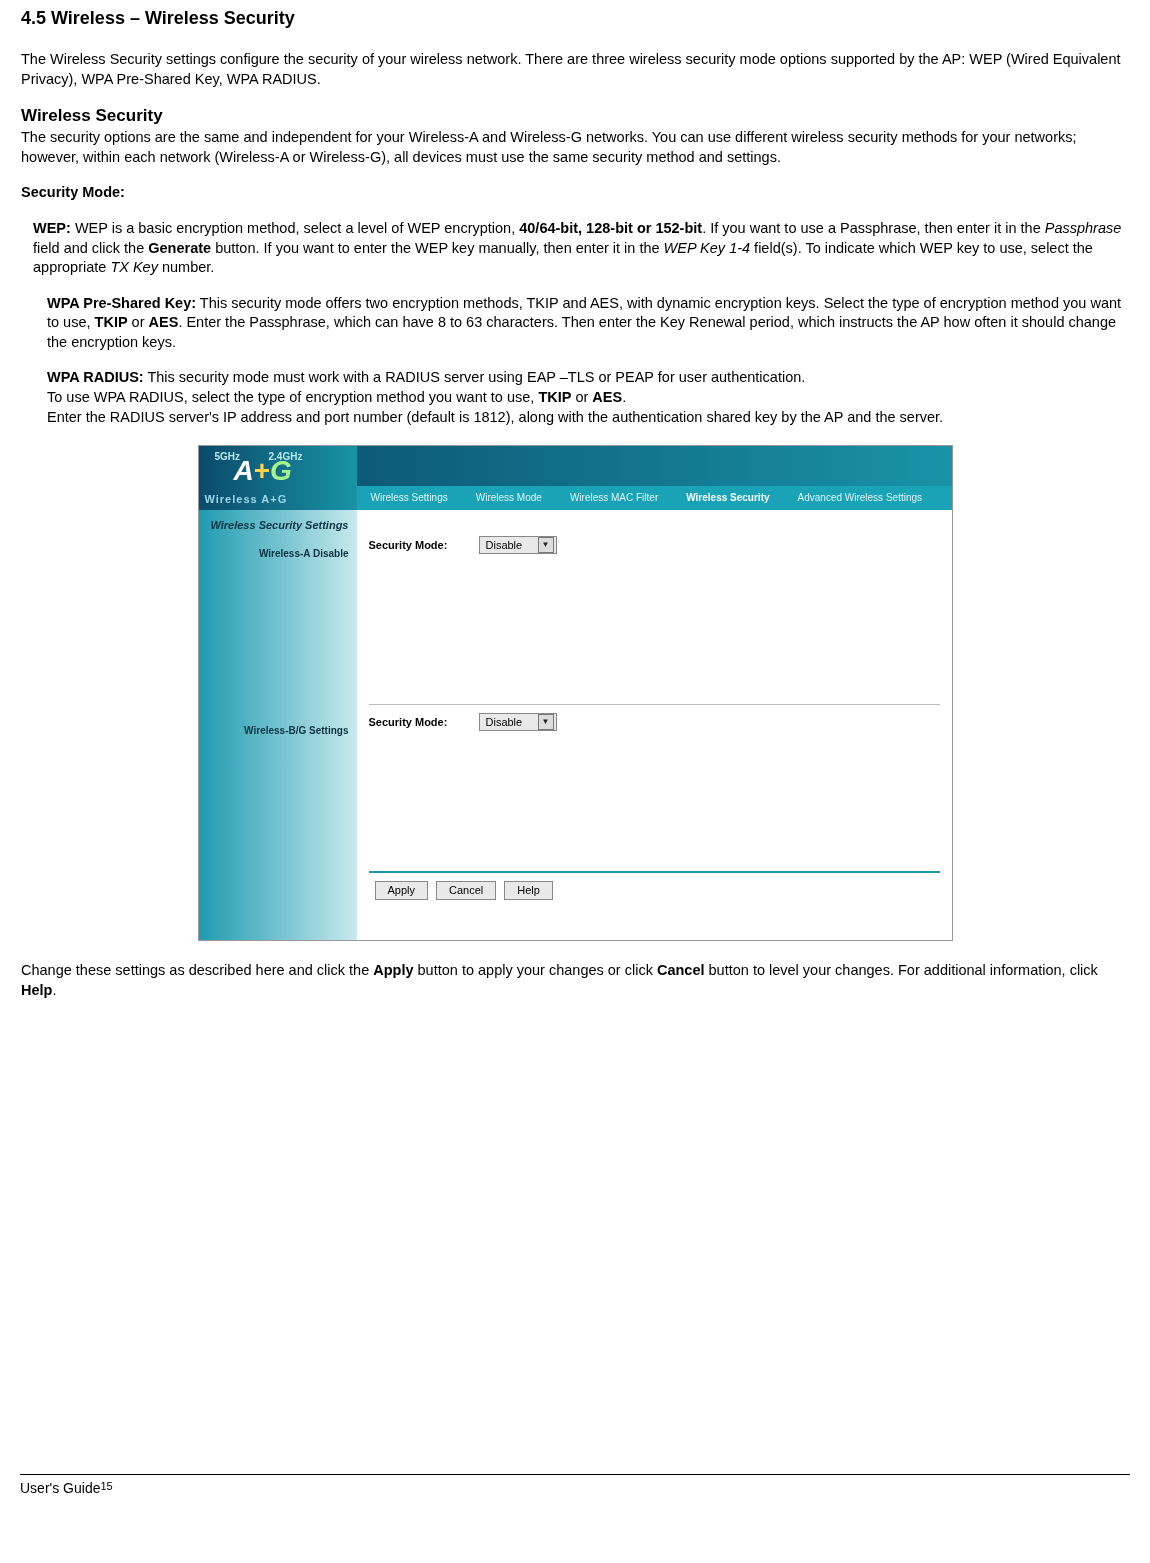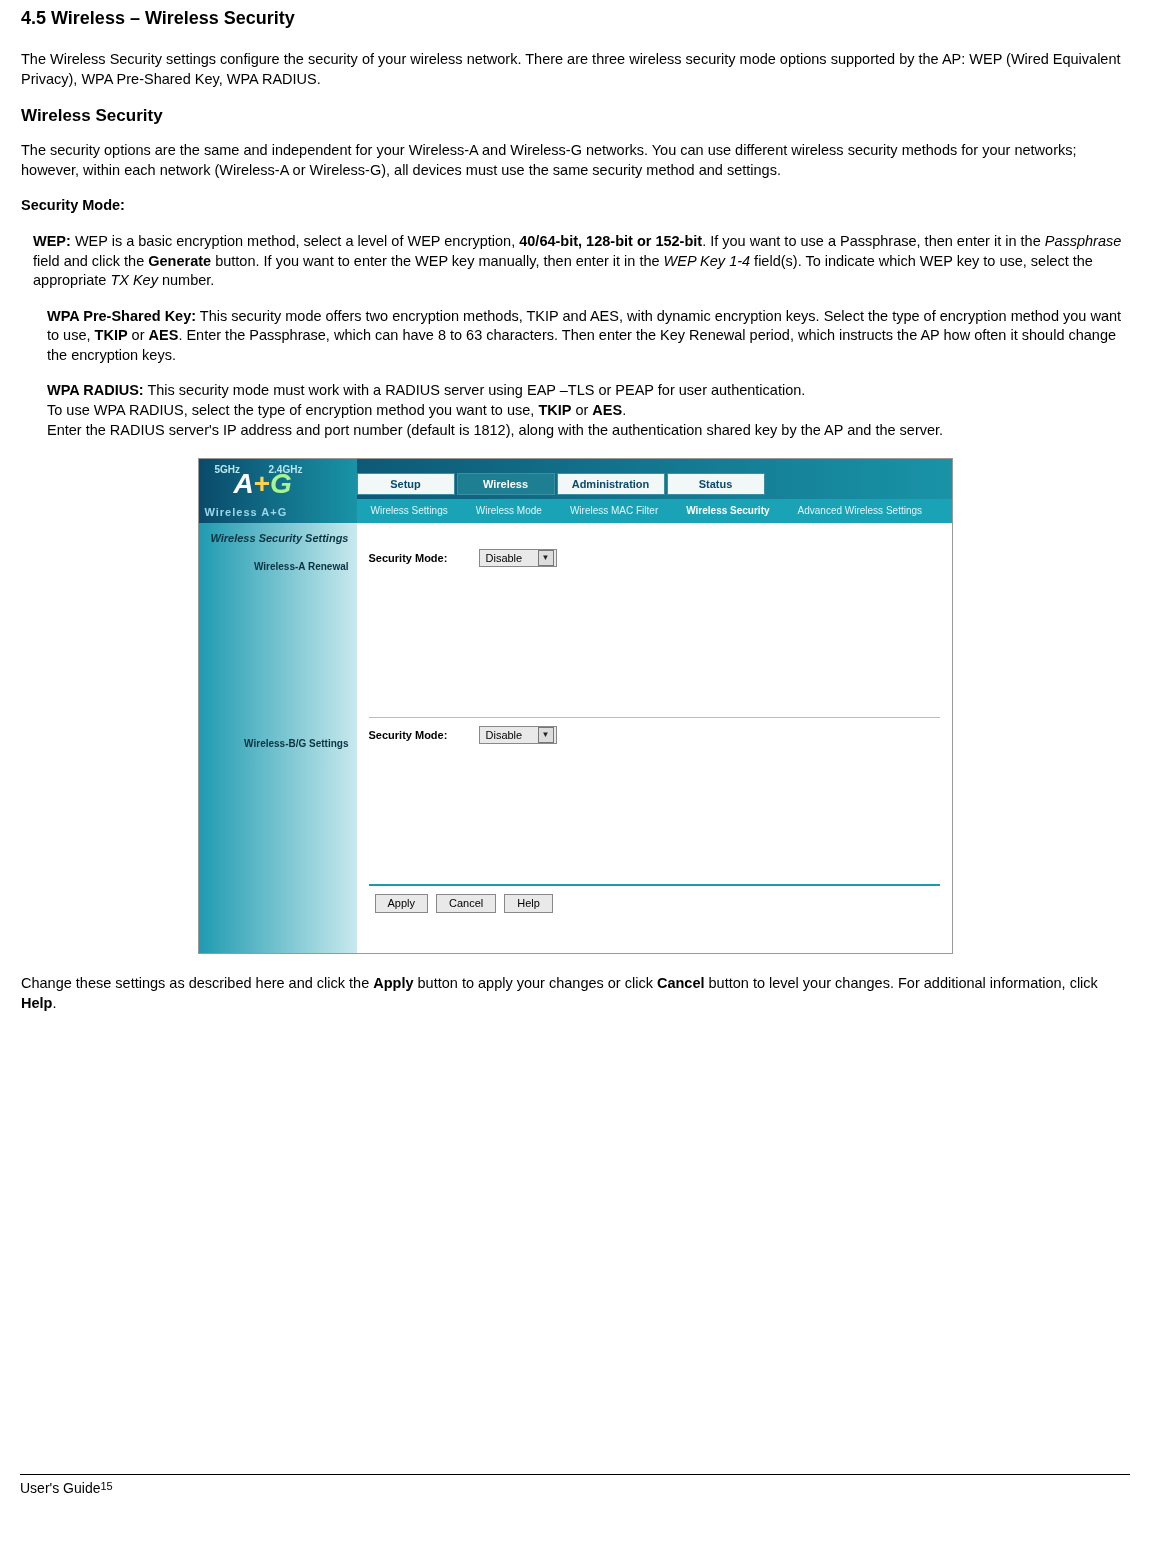--- a/index.html
+++ b/index.html
@@ -231,21 +231,21 @@
 </head>
 <body>
 
 <div class="page">
   <h1 class="section-heading">4.5 Wireless – Wireless Security</h1>
 
   <div class="content">
     <p class="para">The Wireless Security settings configure the security of your wireless network. There are three wireless security mode options supported by the AP: WEP (Wired Equivalent Privacy), WPA Pre-Shared Key, WPA RADIUS.</p>
 
     <h2 class="subheading">Wireless Security</h2>
-    <div class="para" style="margin-top:13px">The security options are the same and independent for your Wireless-A and Wireless-G networks. You can use different wireless security methods for your networks; however, within each network (Wireless-A or Wireless-G), all devices must use the same security method and settings.</div>
+    <div class="para" style="margin-top:0">The security options are the same and independent for your Wireless-A and Wireless-G networks. You can use different wireless security methods for your networks; however, within each network (Wireless-A or Wireless-G), all devices must use the same security method and settings.</div>
 
     <div class="para bold">Security Mode:</div>
 
     <div class="para indent1">
       <span class="bold">WEP:</span><span> WEP is a basic encryption method, select a level of WEP encryption, </span><span class="bold">40/64-bit, 128-bit or 152-bit</span><span>. If you want to use a Passphrase, then enter it in the </span><span class="italic">Passphrase</span><span> field and click the </span><span class="bold">Generate</span><span> button. If you want to enter the WEP key manually, then enter it in the </span><span class="italic">WEP Key 1-4</span><span> field(s). To indicate which WEP key to use, select the appropriate </span><span class="italic">TX Key</span><span> number.</span>
     </div>
 
 
     <div class="para indent2" style="margin-top:7px">
       <span class="bold">WPA Pre-Shared Key:</span><span> This security mode offers two encryption methods, TKIP and AES, with dynamic encryption keys. Select the type of encryption method you want to use, </span><span class="bold">TKIP</span><span> or </span><span class="bold">AES</span><span>. Enter the Passphrase, which can have 8 to 63 characters. Then enter the Key Renewal period, which instructs the AP how often it should change the encryption keys.</span>
@@ -260,39 +260,33 @@
     <div class="shot-wrap">
       <div class="shot">
         <div class="shot-top">
           <div class="brand">
             <span class="a5">5GHz</span>
             <span class="g24">2.4GHz</span>
             <span class="logo">
               <span class="A">A</span><span class="plus">+</span><span class="G">G</span>
             </span>
             <span class="wireless-ag">Wireless A+G</span>
-          </div>
-          <div class="maintabs">
-            <div class="mtab setup">Setup</div>
-            <div class="mtab wireless">Wireless</div>
-            <div class="mtab admin">Administration</div>
-            <div class="mtab status">Status</div>
           </div>
           <div class="subrow">
             <span>Wireless Settings</span>
             <span>Wireless Mode</span>
             <span>Wireless MAC Filter</span>
             <span class="active">Wireless Security</span>
             <span>Advanced Wireless Settings</span>
           </div>
         </div>
         <div class="shot-body">
           <div class="leftcol">
             <div class="left-title">Wireless Security Settings</div>
-            <div class="left-label" style="margin-top:14px">Wireless-A Renewal</div>
+            <div class="left-label" style="margin-top:14px">Wireless-A Disable</div>
             <div class="left-label gap">Wireless-B/G Settings</div>
           </div>
           <div class="rightcol">
             <div style="height:16px"></div>
             <div class="row">
               <span class="field-label">Security Mode:</span>
               <div class="select">
                 <span>Disable</span>
                 <span class="caret">▼</span>
               </div>

